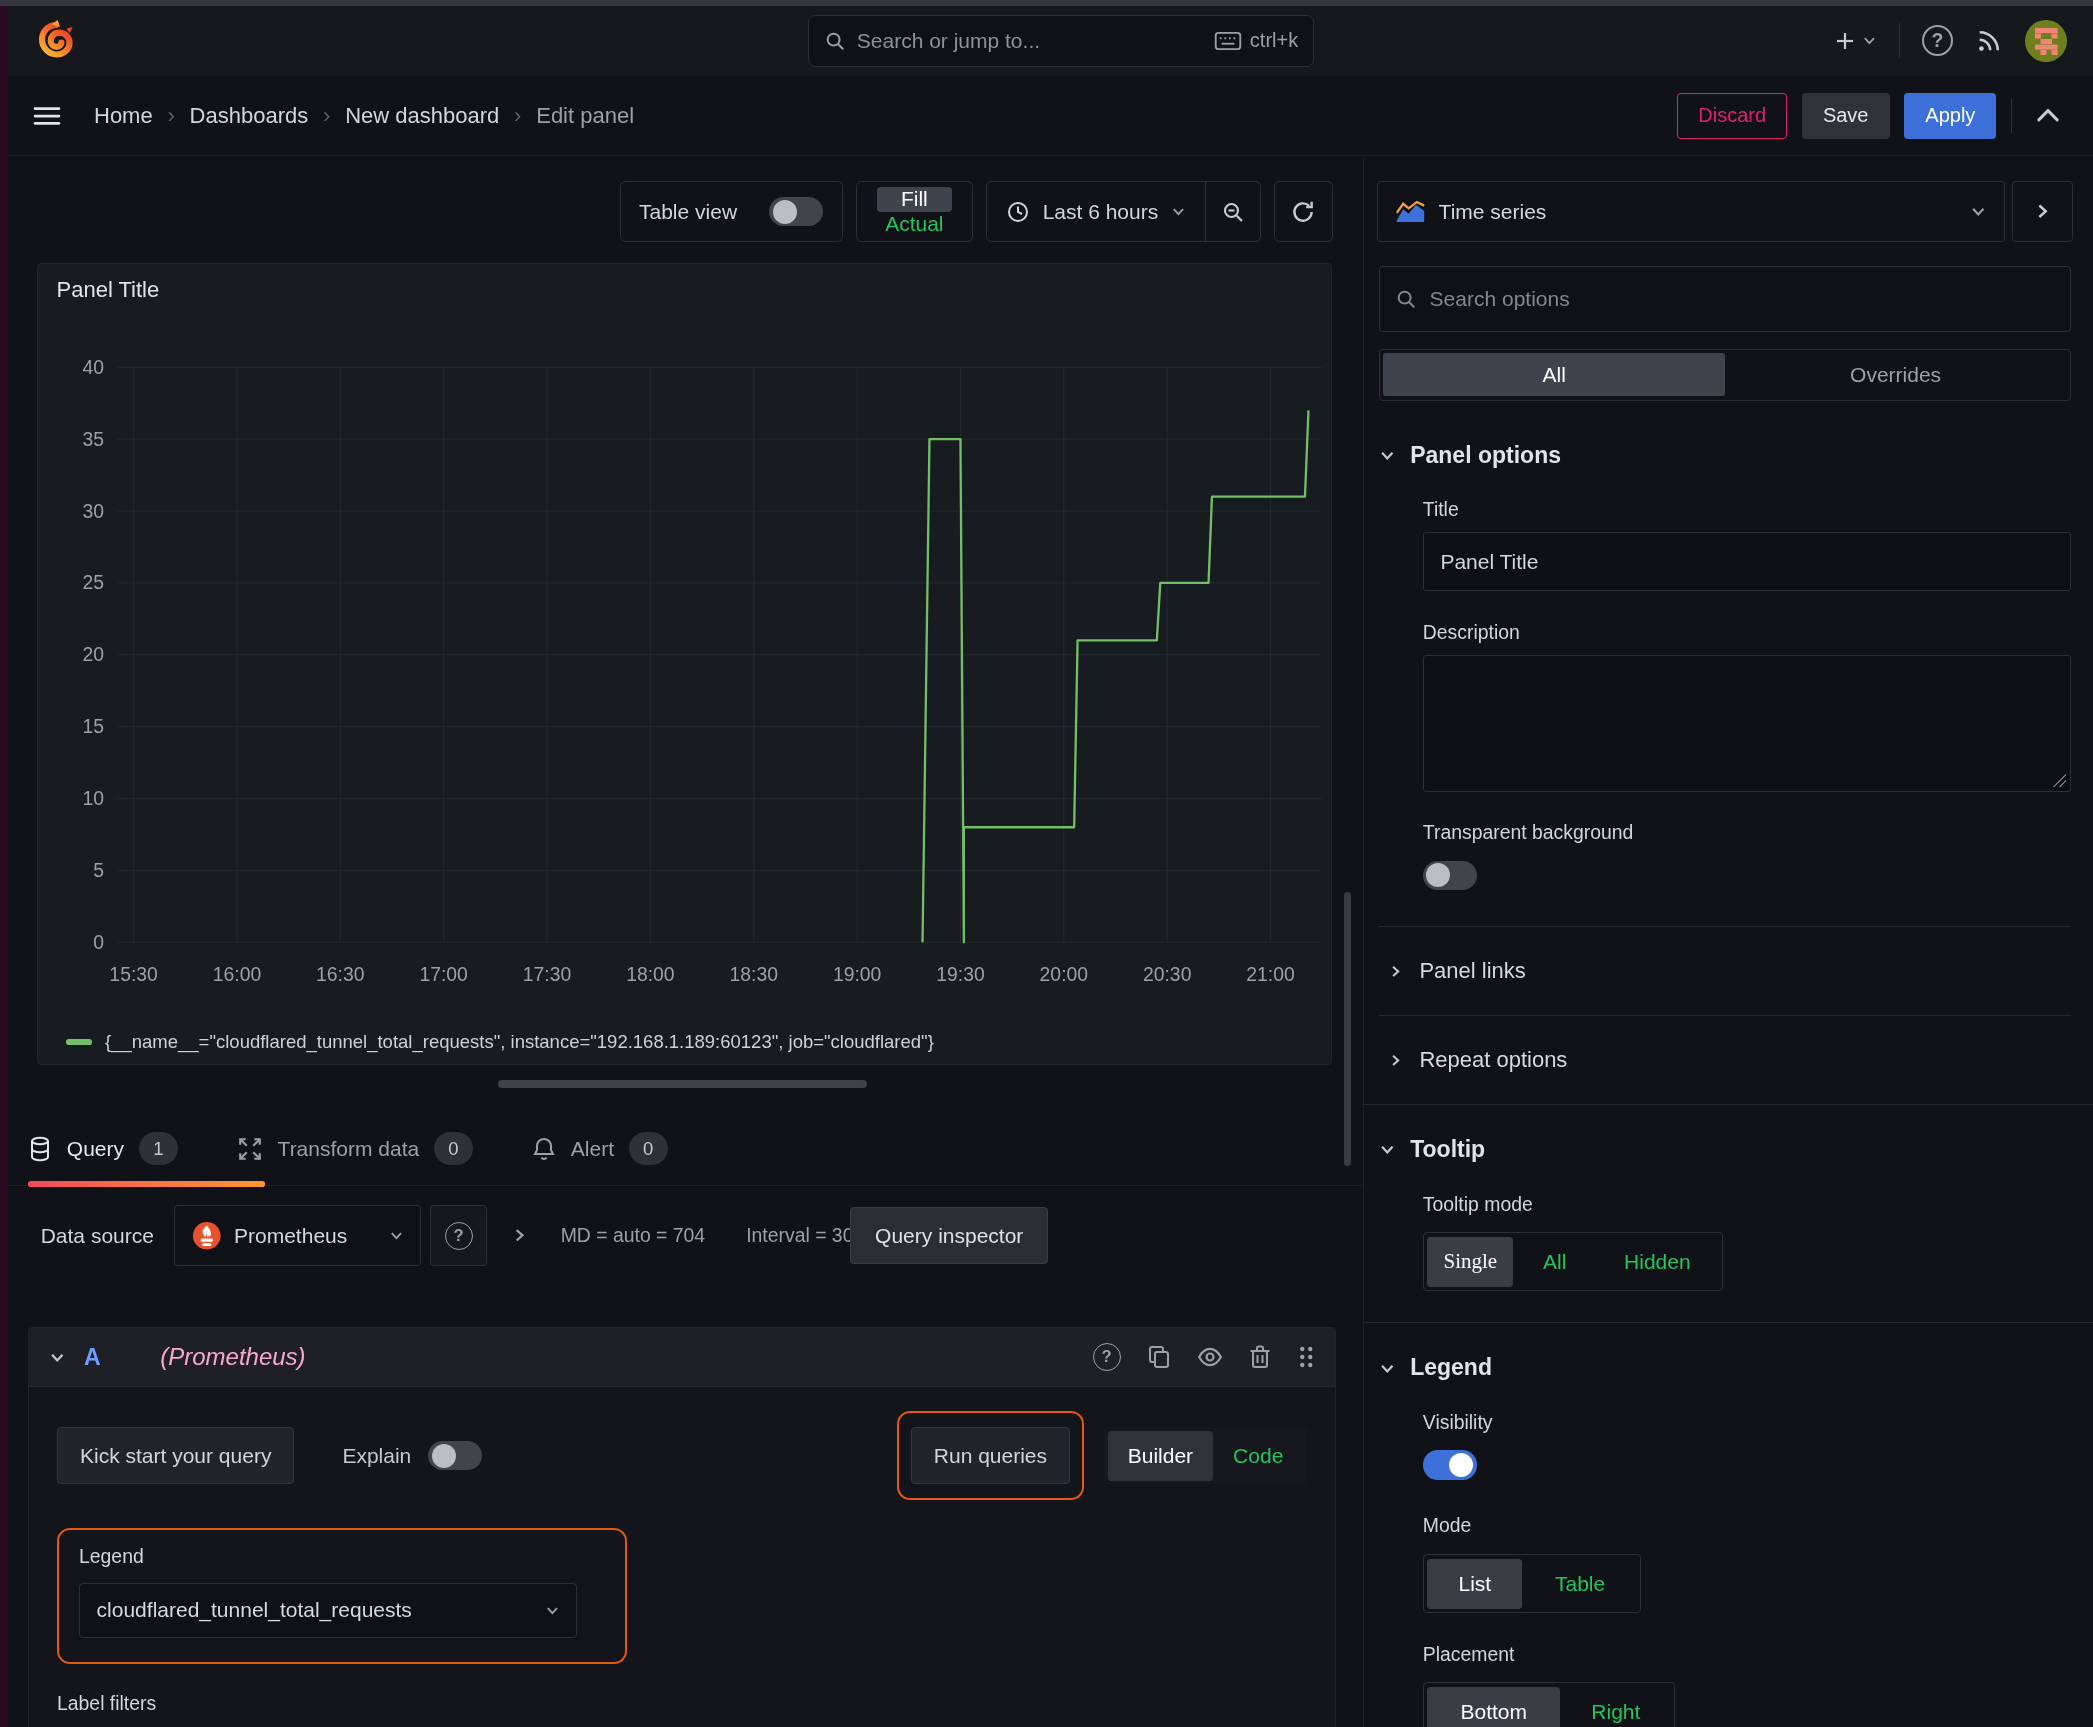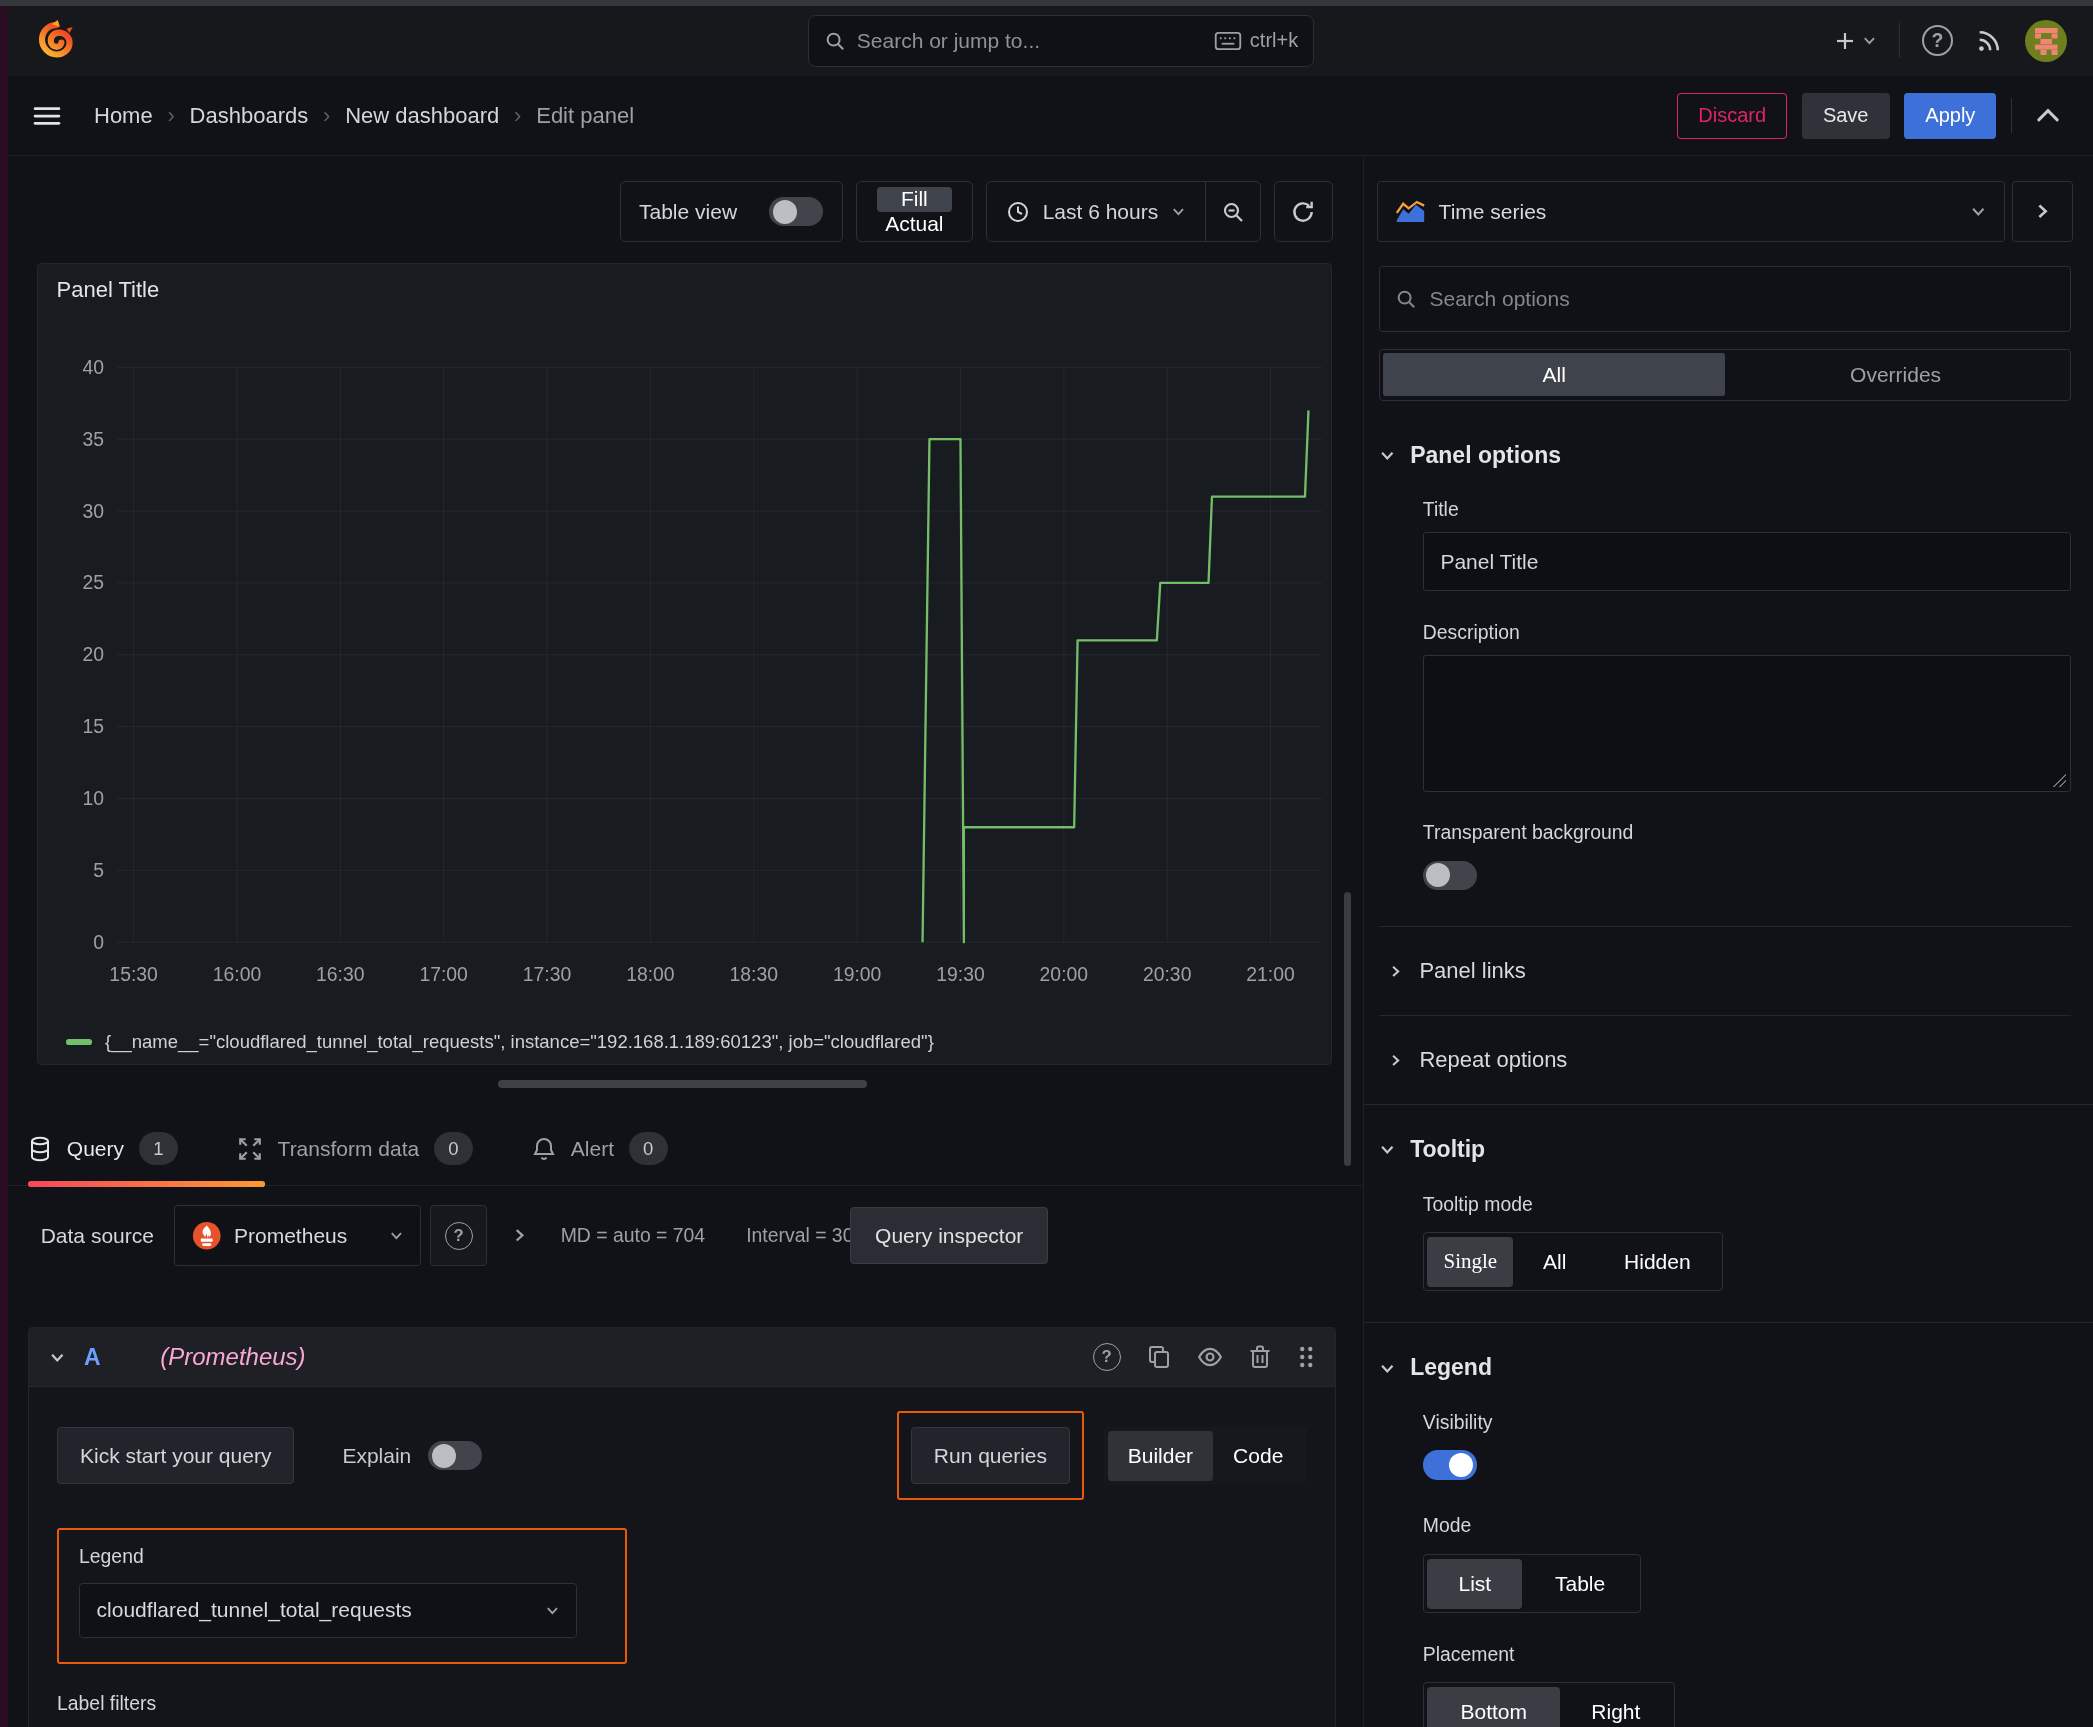--- a/index.html
+++ b/index.html
@@ -50,21 +50,21 @@
   
   .main-left { position:absolute; top:157px; left:0; width:1362px; bottom:0; background:#111217; }
   .panel-toolbar { position:absolute; top:24px; right:29.5px; display:flex; gap:13px; height:61px; }
   .tbox { border:0.9px solid #2e3036; border-radius:5.5px; background:#111217; display:flex; align-items:center; }
   .tableview { padding:0 18.5px; gap:32px; font-size:21px; color:#d5d6d9; }
   .toggle { width:54px; height:29.5px; border-radius:14.8px; background:#41444b; position:relative; flex:none; cursor:pointer; }
   .toggle .knob { position:absolute; top:2.8px; left:3.7px; width:24px; height:24px; border-radius:50%; background:#bcbec4; }
   .toggle.on { background:#3d71d9; }
   .toggle.on .knob { left:auto; right:3.7px; background:#ffffff; }
   .seg-group { padding:4.6px; gap:0;flex-direction:column; }
-  .seg { height:50px; display:flex; align-items:center; padding:0 24px; border-radius:3.7px; color:#ffffff; font-size:21px; cursor:pointer; }
+  .seg { height:50px; display:flex; align-items:center; padding:0 24px; border-radius:3.7px; color:#22c55e; font-size:21px; cursor:pointer; }
   .seg.sel { background:#3f434b; color:#ffffff; }
   .timepicker { padding:0; }
   .timepicker .main { display:flex; align-items:center; gap:13px; padding:0 18.5px; font-size:21px; color:#d5d6d9; }
   .timepicker .zoomout { border-left:0.9px solid #2e3036; width:55px; height:100%; display:flex; align-items:center; justify-content:center; }
   .refresh-btn { width:59px; justify-content:center; }
 
   
   .panel { position:absolute; left:37px; top:106px; width:1295px; height:802px; background:#181b1f; border:0.9px solid #24262c; border-radius:3.7px; }
   .panel-title { position:absolute; left:18.5px; top:13px; font-size:22px; color:#e3e4e6; }
   .chart-svg { position:absolute; left:7.4px; top:46px; }
@@ -96,21 +96,21 @@
   
   .q-card { position:absolute; top:1170px; left:28px; width:1308px; height:572px; background:#13151a; border:0.9px solid #222429; border-radius:3.7px 3.7px 0 0; overflow:hidden; }
   .q-head { height:59px; background:#1e2026; border-bottom:0.9px solid #26282e; display:flex; align-items:center; padding:0 20px; gap:18.5px; }
   .ref-id { color:#6e9fff; font-size:23px; font-weight:bold; }
   .ds-hint { color:#f9a8d4; font-size:24px; font-style:italic; margin-left:41px; }
   .q-head-icons { margin-left:auto; display:flex; align-items:center; gap:26px; }
   .q-body { padding:24px 28px; }
   .q-row1 { display:flex; align-items:center; }
   .btn-sec { height:57px; background:#22242b; border:0.9px solid #34363c; border-radius:3.7px; display:flex; align-items:center; padding:0 22px; font-size:21px; color:#d5d6d9; cursor:pointer; white-space:nowrap; }
   .explain { display:flex; align-items:center; gap:16.6px; margin-left:48px; color:#c7c9cd; font-size:21px; }
-  .annot { border:2.8px solid #e8590c; border-radius:3px; }
+  .annot { border:2.8px solid #e8590c; border-radius:13px; }
   .run-annot { margin-left:auto; padding:14px 12px; }
   .builder-group { margin-left:20px; display:flex; align-items:center; background:#17181d; border-radius:3.7px; padding:3.7px; }
   .builder-group .seg { height:50px; padding:0 20px; font-size:21px; }
   .builder-group .seg.sel { background:#2f3237; color:#fff; }
 
   .metric-annot { margin-top:28px; width:570px; padding:14.8px 20px 24px; }
   .field-label { font-size:19.4px; color:#d5d6d9; }
   .metric-select { margin-top:14.8px; width:498px; height:55px; justify-content:space-between; }
   .lf-block { margin-top:28px; }
 

